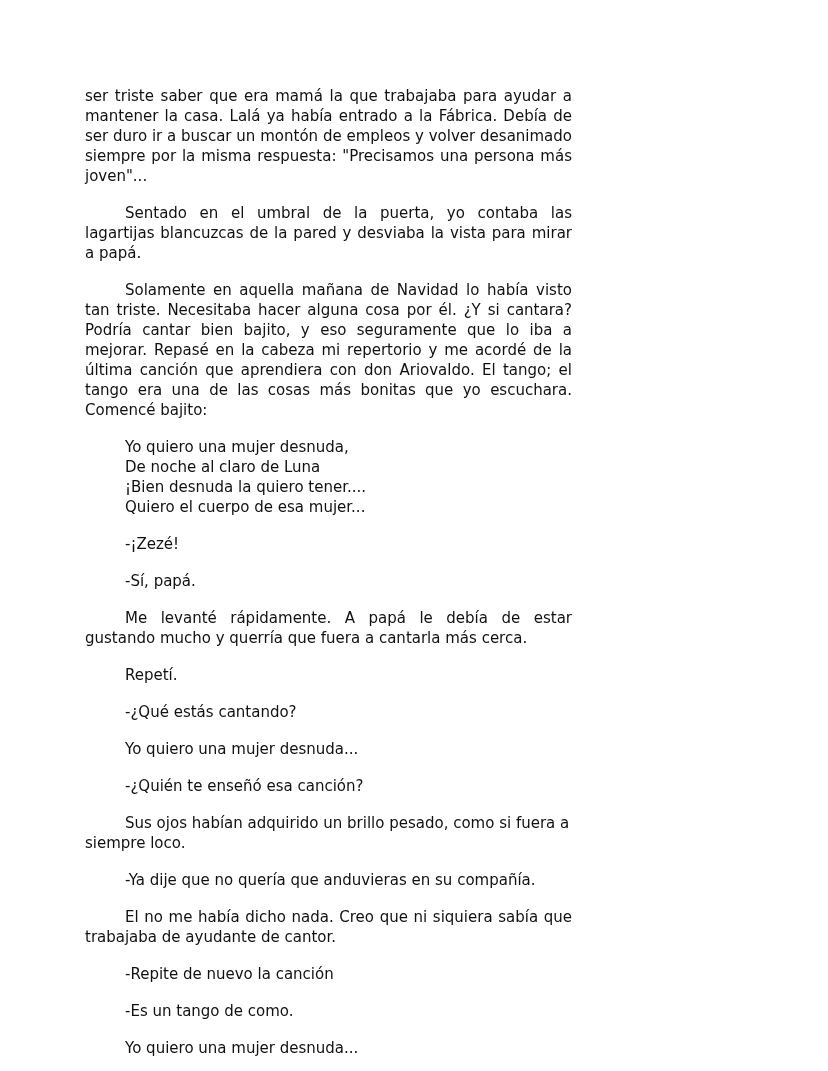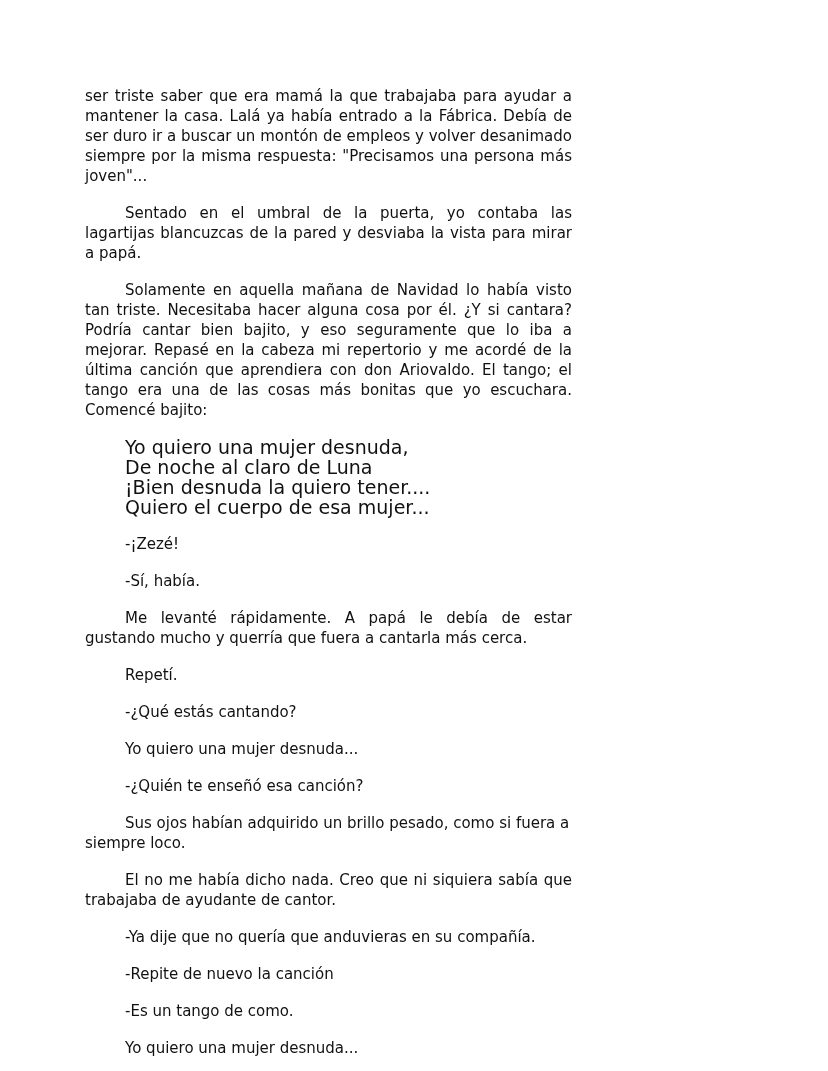--- a/index.html
+++ b/index.html
@@ -30,21 +30,21 @@
   .justify {
     text-align: justify;
   }
   .indent {
     text-indent: 40px;
   }
   .verse {
     padding-left: 40px;
   }
   .verse-line {
-    font-size: 19px;
+    font-size: 15px;
     line-height: 20px;
   }
 </style>
 </head>
 <body>
 
 <main class="page">
 
   <p class="para justify">ser triste saber que era mamá la que trabajaba para ayudar a mantener la casa. Lalá ya había entrado a la Fábrica. Debía de ser duro ir a buscar un montón de empleos y volver desanimado siempre por la misma respuesta: "Precisamos una persona más joven"...</p>
 
@@ -54,38 +54,38 @@
 
   <div class="para verse">
     <div class="verse-line">Yo quiero una mujer desnuda,</div>
     <div class="verse-line">De noche al claro de Luna</div>
     <div class="verse-line">¡Bien desnuda la quiero tener....</div>
     <div class="verse-line">Quiero el cuerpo de esa mujer...</div>
   </div>
 
   <p class="para indent">-¡Zezé!</p>
 
-  <p class="para indent">-Sí, había.</p>
+  <p class="para indent">-Sí, papá.</p>
 
   <p class="para justify indent">Me levanté rápidamente. A papá le debía de estar gustando mucho y querría que fuera a cantarla más cerca.</p>
 
   <p class="para indent">Repetí.</p>
 
   <p class="para indent">-¿Qué estás cantando?</p>
 
   <p class="para indent">Yo quiero una mujer desnuda...</p>
 
   <p class="para indent">-¿Quién te enseñó esa canción?</p>
 
   <p class="para indent">Sus ojos habían adquirido un brillo pesado, como si fuera a siempre loco.</p>
 
 
+  <p class="para indent">-Ya dije que no quería que anduvieras en su compañía.</p>
+
   <p class="para justify indent">El no me había dicho nada. Creo que ni siquiera sabía que trabajaba de ayudante de cantor.</p>
-
-  <p class="para indent">-Ya dije que no quería que anduvieras en su compañía.</p>
 
   <p class="para indent">-Repite de nuevo la canción</p>
 
   <p class="para indent">-Es un tango de como.</p>
 
   <p class="para indent">Yo quiero una mujer desnuda...</p>
 
 </main>
 
 </body></html>

